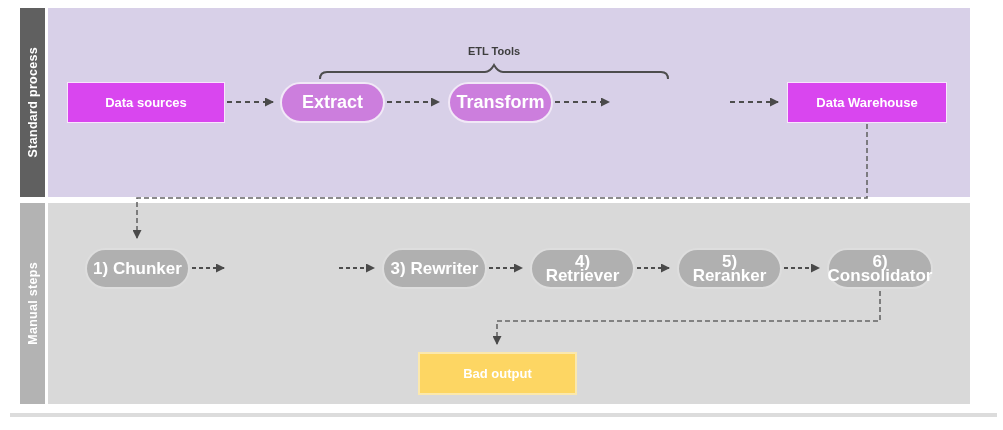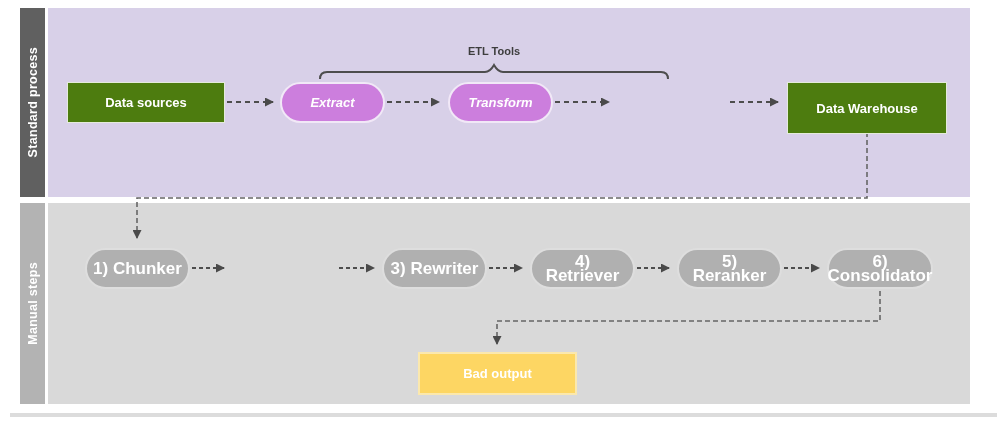--- a/index.html
+++ b/index.html
@@ -12,31 +12,31 @@
     font-weight:bold;font-size:12.5px;letter-spacing:.3px;white-space:nowrap;}
   .sidebar-standard{left:20px;top:8px;width:25px;height:189px;background:#606060;}
   .sidebar-manual{left:20px;top:203px;width:25px;height:201px;background:#b3b3b3;}
   .lane-body{position:absolute;left:48px;width:922px;}
   .body-standard{top:8px;height:189px;background:#d8d0e8;}
   .body-manual{top:203px;height:201px;background:#d9d9d9;}
 
   
   .node{position:absolute;display:flex;align-items:center;justify-content:center;
     color:#ffffff;font-weight:bold;text-align:center;box-sizing:border-box;}
-  .rect-gray{background:#4d7c0f;border:1.5px solid rgba(255,255,255,.85);font-size:13px;}
-  .pill-purple{background:#cc7edd;border:2px solid #f1e8f7;border-radius:21px;font-size:13px;font-style:italic;}
+  .rect-gray{background:#d946ef;border:1.5px solid rgba(255,255,255,.85);font-size:13px;}
+  .pill-purple{background:#cc7edd;border:2px solid #f1e8f7;border-radius:21px;font-size:18px;}
   .pill-gray{background:#b0b0b0;border:2px solid #dedede;border-radius:21px;
     font-size:17px;line-height:14px;padding:2px 6px;}
   .rect-yellow{background:#fdd663;border:2px solid #fbe8ad;font-size:13px;}
 
   .n-datasources{left:67px;top:82px;width:158px;height:41px;}
   .n-extract{left:280px;top:82px;width:105px;height:41px;}
   .n-transform{left:448px;top:82px;width:105px;height:41px;}
   .n-load{left:618px;top:82px;width:110px;height:41px;}
-  .n-warehouse{left:787px;top:82px;width:160px;height:52px;}
+  .n-warehouse{left:787px;top:82px;width:160px;height:41px;}
 
   .n-chunker{left:85px;top:248px;width:105px;height:41px;}
   .n-vectorstore{left:232px;top:248px;width:105px;height:41px;}
   .n-rewriter{left:382px;top:248px;width:105px;height:41px;}
   .n-retriever{left:530px;top:248px;width:105px;height:41px;}
   .n-reranker{left:677px;top:248px;width:105px;height:41px;}
   .n-consolidator{left:827px;top:248px;width:106px;height:41px;}
   .n-badoutput{left:418px;top:352px;width:159px;height:43px;}
 
   .etl-label{position:absolute;left:434px;top:45px;width:120px;text-align:center;

